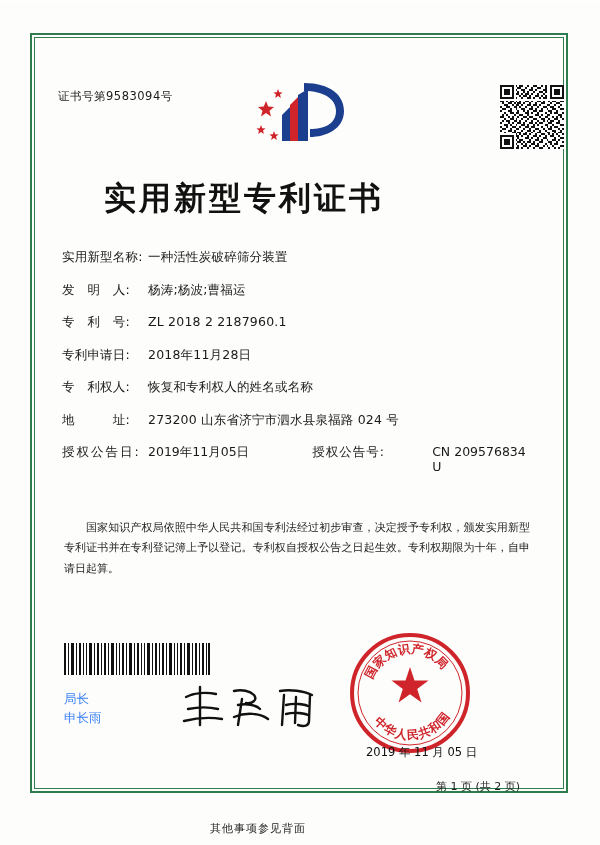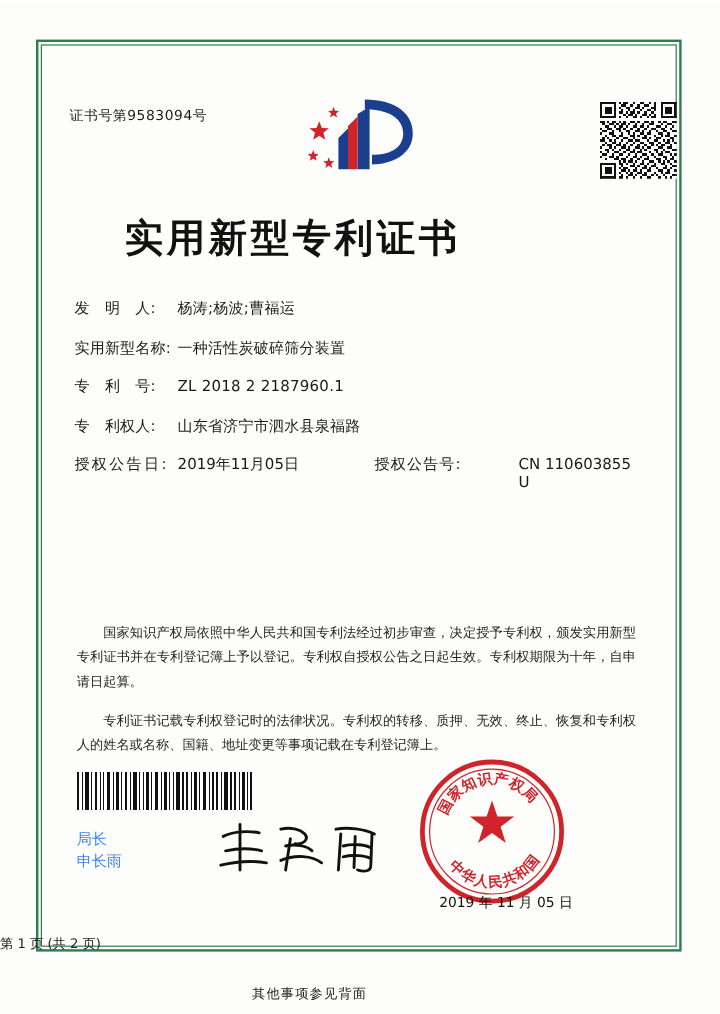--- a/index.html
+++ b/index.html
@@ -172,21 +172,21 @@
     font-size: 11.5px;
     color: #111;
   }
 
   
   .page-count {
     position: absolute;
     left: 0;
     top: 778px;
     width: 520px;
-    text-align: left;
+    text-align: right;
     font-size: 11px;
     color: #222;
   }
   .footnote {
     position: absolute;
     left: 0;
     top: 820px;
     width: 516px;
     text-align: center;
     font-size: 11px;
@@ -515,51 +515,58 @@
           <rect x="28" y="32" width="1" height="1"></rect>
           <rect x="30" y="32" width="1" height="1"></rect>
       </g>
     </svg>
   </div>
 
   <div class="title">实用新型专利证书</div>
 
   <div class="fields">
     <div class="field-row">
+      <span class="field-label w1">实用新型名称:</span>
+      <span class="field-value">一种活性炭破碎筛分装置</span>
+    </div>
+    <div class="field-row">
       <span class="field-label w1">发　明　人:</span>
       <span class="field-value">杨涛;杨波;曹福运</span>
-    </div>
-    <div class="field-row">
-      <span class="field-label w1">实用新型名称:</span>
-      <span class="field-value">一种活性炭破碎筛分装置</span>
     </div>
     <div class="field-row">
       <span class="field-label w1">专　利　号:</span>
       <span class="field-value">ZL 2018 2 2187960.1</span>
     </div>
     <div class="field-row">
+      <span class="field-label w1">专利申请日:</span>
+      <span class="field-value">2018年11月28日</span>
+    </div>
+    <div class="field-row">
       <span class="field-label w1">专　利权人:</span>
-      <span class="field-value">山东省济宁市泗水县泉福路</span>
+      <span class="field-value">恢复和专利权人的姓名或名称</span>
+    </div>
+    <div class="field-row">
+      <span class="field-label w1">地　　　址:</span>
+      <span class="field-value">273200 山东省济宁市泗水县泉福路 024 号</span>
     </div>
 
     <div class="grant-row">
       <div class="grant-left">
         <span class="field-label">授权公告日:</span>
         <span class="field-value">2019年11月05日</span>
       </div>
       <div class="grant-right">
         <span class="field-label">授权公告号:</span>
-        <span class="field-value">CN 110603855 U</span>
+        <span class="field-value">CN 209576834 U</span>
       </div>
     </div>
   </div>
 
   <div class="paras">
     <p class="para">国家知识产权局依照中华人民共和国专利法经过初步审查，决定授予专利权，颁发实用新型专利证书并在专利登记簿上予以登记。专利权自授权公告之日起生效。专利权期限为十年，自申请日起算。</p>
-    <p class="para">专利证书记载专利权登记时的法律状况。专利权的转移、质押、无效、终止、恢复和专利权人的姓名或名称、国籍、地址变更等事项记载在专利登记簿上。</p>
   </div>
 
   <div class="barcode">
     <svg viewBox="0 0 146 32" width="146" height="32" shape-rendering="crispEdges" xmlns="http://www.w3.org/2000/svg">
       <rect width="146" height="32" fill="#ffffff"></rect>
       <g fill="#111111">
         <rect x="0" y="0" width="2" height="32"></rect>
           <rect x="4" y="0" width="1" height="32"></rect>
         <rect x="7" y="0" width="3" height="32"></rect>
           <rect x="12" y="0" width="1" height="32"></rect>

